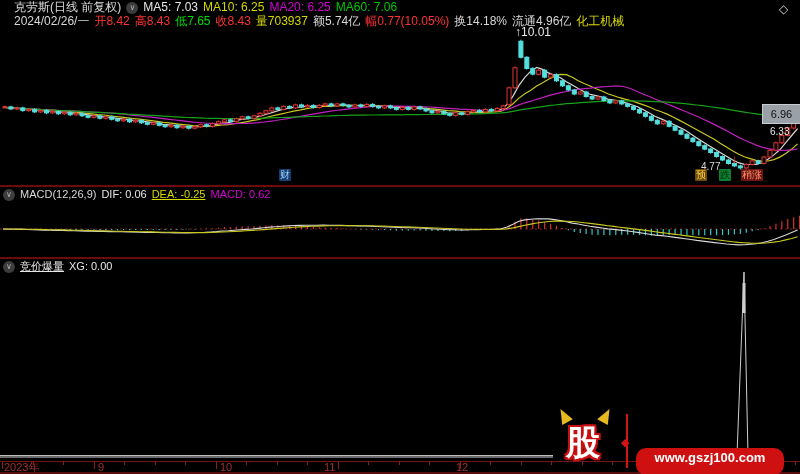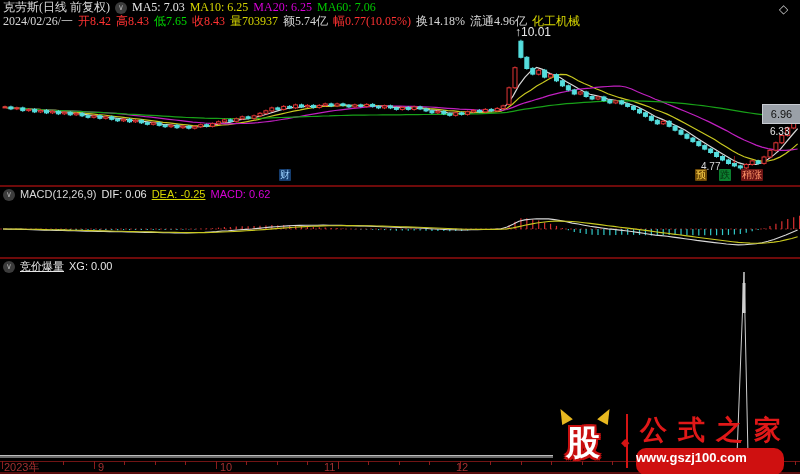--- a/index.html
+++ b/index.html
@@ -1,20 +1,20 @@
 <!DOCTYPE html>
 <html><head>
 <meta charset="utf-8">
 <style>
   html,body{margin:0;padding:0;background:#222;}
   #screen{position:relative;width:800px;height:474px;background:#000;overflow:hidden;
           font-family:"Liberation Sans",sans-serif;}
   #chartSvg{position:absolute;left:0;top:0;z-index:1;}
   .hdr{position:absolute;left:0;top:0;width:800px;z-index:3;}
-  .tline{height:14px;line-height:14px;font-size:12px;white-space:nowrap;padding-left:3px;font-family:Liberation Serif, serif;}
+  .tline{height:14px;line-height:14px;font-size:12px;white-space:nowrap;padding-left:14px;}
   .tok{margin-right:5px;}
   .chip{display:inline-block;width:12px;height:12px;border-radius:50%;background:#3c3c3c;
         color:#b0b0b0;font-size:8px;line-height:11px;text-align:center;vertical-align:1px;margin-right:5px;}
   .sep{position:absolute;left:0;width:800px;height:2px;background:#6e0a0a;z-index:2;}
   .phdr{position:absolute;left:0;width:800px;height:13px;line-height:13px;font-size:11px;
         white-space:nowrap;padding-left:3px;z-index:3;}
   .flag{position:absolute;z-index:3;font-size:10px;line-height:12px;padding:0 1px;
         border-radius:1px;font-family:"Liberation Sans",sans-serif;}
   .ann{position:absolute;z-index:3;white-space:nowrap;font-family:"Liberation Sans",sans-serif;}
   .pricetag{position:absolute;left:762px;top:104px;width:37px;height:18px;z-index:3;
@@ -36,21 +36,21 @@
   .horn{position:absolute;width:0;height:0;border-left:6px solid transparent;
         border-right:6px solid transparent;border-bottom:15px solid #e8b820;top:-6px;}
   .hornL{left:-2px;transform:rotate(-28deg);}
   .hornR{left:40px;transform:rotate(28deg);}
   .wmdiv{position:absolute;left:78px;top:14px;width:2px;height:54px;background:#d41414;}
   .wmdiamond{position:absolute;left:73px;top:36px;color:#d41414;font-size:11px;}
   .wmtitle{position:absolute;left:92px;top:12px;font-size:27px;font-weight:bold;color:#e01818;
         letter-spacing:11px;white-space:nowrap;font-family:"Liberation Serif",serif;}
   .wmpill{position:absolute;left:88px;top:48px;width:148px;height:27px;background:#cf1010;
         border-radius:10px;color:#ffffff;font-size:13px;font-weight:bold;line-height:19px;
-        }
+        text-align:center;}
 </style>
 </head>
 <body>
 
 <div id="screen">
   <svg id="chartSvg" width="800" height="474">
       <polyline points="3,106.9 8.93,107.9 14.86,107.9 20.79,108.6 26.72,108.7 32.65,109.7 38.58,110.0 44.51,111.0 50.44,111.1 56.37,112.0 62.3,112.1 68.22999999999999,113.0 74.16,113.1 80.09,114.0 86.02,114.7 91.94999999999999,115.4 97.88,116.1 103.81,116.8 109.74,117.5 115.66999999999999,118.2 121.6,118.9 127.53,119.6 133.45999999999998,120.3 139.39,121.0 145.32,121.7 151.25,122.4 157.18,123.0 163.10999999999999,124.3 169.04,124.8 174.97,125.5 180.89999999999998,126.2 186.82999999999998,126.8 192.76,126.8 198.69,126.7 204.62,126.4 210.54999999999998,125.9 216.48,124.6 222.41,123.2 228.33999999999997,122.6 234.26999999999998,121.1 240.2,119.7 246.13,119.0 252.06,118.2 257.99,116.6 263.91999999999996,115.0 269.84999999999997,113.2 275.78,111.4 281.71,109.6 287.64,108.5 293.57,107.3 299.5,107.1 305.43,106.3 311.36,106.5 317.28999999999996,106.0 323.21999999999997,105.8 329.15,105.6 335.08,105.3 341.01,104.9 346.94,105.2 352.87,105.4 358.79999999999995,105.5 364.72999999999996,105.6 370.65999999999997,105.8 376.59,106.0 382.52,106.2 388.45,106.5 394.38,107.5 400.31,107.7 406.24,108.0 412.16999999999996,108.2 418.09999999999997,108.4 424.03,108.7 429.96,109.8 435.89,110.2 441.82,111.5 447.75,112.8 453.67999999999995,113.2 459.60999999999996,113.5 465.53999999999996,113.6 471.46999999999997,112.9 477.4,112.2 483.33,111.5 489.26,110.8 495.19,110.2 501.12,109.3 507.04999999999995,104.4 512.98,96.1 518.91,85.4 524.8399999999999,77.4 530.77,71.1 536.6999999999999,67.5 542.63,69.4 548.56,72.9 554.49,75.4 560.42,77.7 566.35,81.7 572.28,85.1 578.2099999999999,88.5 584.14,91.7 590.0699999999999,94.3 596,95.7 601.93,97.0 607.86,99.1 613.79,100.0 619.72,101.0 625.65,102.9 631.5799999999999,104.7 637.51,106.7 643.4399999999999,109.8 649.37,113.0 655.3,116.5 661.23,118.9 667.16,121.6 673.0899999999999,124.3 679.02,127.1 684.9499999999999,130.0 690.88,134.1 696.81,137.9 702.74,141.7 708.67,145.4 714.5999999999999,149.0 720.53,152.7 726.4599999999999,156.3 732.39,159.7 738.3199999999999,162.7 744.25,164.3 750.18,164.5 756.11,164.5 762.04,162.7 767.9699999999999,159.2 773.9,154.9 779.8299999999999,149.8 785.76,142.7 791.6899999999999,135.5 797.62,128.6 " fill="none" stroke="#d8d8d8" stroke-width="1.2"></polyline>
       <polyline points="3,106.9 8.93,107.9 14.86,107.9 20.79,108.6 26.72,108.7 32.65,109.2 38.58,109.4 44.51,109.8 50.44,110.0 56.37,110.4 62.3,110.9 68.22999999999999,111.5 74.16,112.1 80.09,112.6 86.02,113.4 91.94999999999999,113.8 97.88,114.6 103.81,115.0 109.74,115.8 115.66999999999999,116.5 121.6,117.1 127.53,117.8 133.45999999999998,118.5 139.39,119.2 145.32,119.9 151.25,120.6 157.18,121.3 163.10999999999999,122.3 169.04,122.9 174.97,123.6 180.89999999999998,124.3 186.82999999999998,124.9 192.76,125.6 198.69,125.8 204.62,126.0 210.54999999999998,126.1 216.48,125.7 222.41,125.0 228.33999999999997,124.6 234.26999999999998,123.7 240.2,122.8 246.13,121.8 252.06,120.7 257.99,119.6 263.91999999999996,118.0 269.84999999999997,116.5 275.78,115.2 281.71,113.9 287.64,112.5 293.57,111.1 299.5,110.2 305.43,108.9 311.36,108.0 317.28999999999996,107.2 323.21999999999997,106.5 329.15,106.3 335.08,105.8 341.01,105.7 346.94,105.6 352.87,105.6 358.79999999999995,105.5 364.72999999999996,105.4 370.65999999999997,105.3 376.59,105.6 382.52,105.8 388.45,106.0 394.38,106.5 400.31,106.7 406.24,107.0 412.16999999999996,107.2 418.09999999999997,107.4 424.03,108.1 429.96,108.7 435.89,109.1 441.82,109.9 447.75,110.6 453.67999999999995,110.9 459.60999999999996,111.6 465.53999999999996,111.9 471.46999999999997,112.2 477.4,112.5 483.33,112.4 489.26,112.2 495.19,111.9 501.12,111.1 507.04999999999995,108.3 512.98,103.8 518.91,98.1 524.8399999999999,93.8 530.77,90.2 536.6999999999999,86.0 542.63,82.8 548.56,79.2 554.49,76.4 560.42,74.4 566.35,74.6 572.28,77.2 578.2099999999999,80.7 584.14,83.5 590.0699999999999,86.0 596,88.7 601.93,91.0 607.86,93.8 613.79,95.8 619.72,97.7 625.65,99.3 631.5799999999999,100.8 637.51,102.9 643.4399999999999,104.9 649.37,107.0 655.3,109.7 661.23,111.8 667.16,114.1 673.0899999999999,117.0 679.02,120.1 684.9499999999999,123.2 690.88,126.5 696.81,129.7 702.74,133.0 708.67,136.2 714.5999999999999,139.5 720.53,143.4 726.4599999999999,147.1 732.39,150.7 738.3199999999999,154.0 744.25,156.7 750.18,158.6 756.11,160.4 762.04,161.2 767.9699999999999,161.0 773.9,159.6 779.8299999999999,157.1 785.76,153.6 791.6899999999999,149.1 797.62,143.9 " fill="none" stroke="#c8c820" stroke-width="1.2"></polyline>
       <polyline points="3,106.9 8.93,107.9 14.86,107.9 20.79,108.6 26.72,108.7 32.65,109.2 38.58,109.4 44.51,109.8 50.44,110.0 56.37,110.4 62.3,110.6 68.22999999999999,110.9 74.16,111.1 80.09,111.4 86.02,111.8 91.94999999999999,112.1 97.88,112.4 103.81,112.7 109.74,113.0 115.66999999999999,113.4 121.6,114.0 127.53,114.7 133.45999999999998,115.3 139.39,115.9 145.32,116.7 151.25,117.2 157.18,117.9 163.10999999999999,118.6 169.04,119.3 174.97,120.0 180.89999999999998,120.7 186.82999999999998,121.4 192.76,122.1 198.69,122.5 204.62,123.0 210.54999999999998,123.3 216.48,123.5 222.41,123.7 228.33999999999997,123.8 234.26999999999998,123.7 240.2,123.5 246.13,123.4 252.06,123.1 257.99,122.7 263.91999999999996,122.0 269.84999999999997,121.3 275.78,120.5 281.71,119.5 287.64,118.6 293.57,117.4 299.5,116.5 305.43,115.3 311.36,114.4 317.28999999999996,113.4 323.21999999999997,112.3 329.15,111.4 335.08,110.5 341.01,109.8 346.94,109.1 352.87,108.4 358.79999999999995,107.8 364.72999999999996,107.2 370.65999999999997,106.7 376.59,106.4 382.52,106.2 388.45,106.2 394.38,106.2 400.31,106.2 406.24,106.3 412.16999999999996,106.4 418.09999999999997,106.5 424.03,106.8 429.96,107.0 435.89,107.3 441.82,107.8 447.75,108.3 453.67999999999995,108.7 459.60999999999996,109.2 465.53999999999996,109.4 471.46999999999997,109.7 477.4,110.0 483.33,110.2 489.26,110.5 495.19,110.5 501.12,110.5 507.04999999999995,109.5 512.98,107.4 518.91,104.9 524.8399999999999,102.8 530.77,101.2 536.6999999999999,99.3 542.63,97.6 548.56,95.7 554.49,94.1 560.42,92.7 566.35,91.5 572.28,90.5 578.2099999999999,89.4 584.14,88.7 590.0699999999999,88.1 596,87.3 601.93,86.9 607.86,86.5 613.79,86.1 619.72,86.0 625.65,87.0 631.5799999999999,89.0 637.51,91.8 643.4399999999999,94.2 649.37,96.5 655.3,99.2 661.23,101.4 667.16,104.0 673.0899999999999,106.4 679.02,108.9 684.9499999999999,111.3 690.88,113.7 696.81,116.3 702.74,119.0 708.67,121.6 714.5999999999999,124.6 720.53,127.6 726.4599999999999,130.6 732.39,133.9 738.3199999999999,137.1 744.25,140.0 750.18,142.5 756.11,145.1 762.04,147.1 767.9699999999999,148.6 773.9,149.6 779.8299999999999,150.3 785.76,150.4 791.6899999999999,149.9 797.62,149.0 " fill="none" stroke="#c020c0" stroke-width="1.2"></polyline>
       <polyline points="3,106.9 8.93,107.9 14.86,107.9 20.79,108.6 26.72,108.7 32.65,109.2 38.58,109.4 44.51,109.8 50.44,110.0 56.37,110.4 62.3,110.6 68.22999999999999,110.9 74.16,111.1 80.09,111.4 86.02,111.8 91.94999999999999,112.1 97.88,112.4 103.81,112.7 109.74,113.0 115.66999999999999,113.4 121.6,113.7 127.53,114.1 133.45999999999998,114.3 139.39,114.7 145.32,115.1 151.25,115.4 157.18,115.7 163.10999999999999,116.1 169.04,116.4 174.97,116.8 180.89999999999998,117.1 186.82999999999998,117.5 192.76,117.7 198.69,117.9 204.62,118.2 210.54999999999998,118.3 216.48,118.4 222.41,118.5 228.33999999999997,118.5 234.26999999999998,118.5 240.2,118.5 246.13,118.5 252.06,118.4 257.99,118.3 263.91999999999996,118.2 269.84999999999997,117.9 275.78,117.7 281.71,117.5 287.64,117.3 293.57,117.1 299.5,116.9 305.43,116.6 311.36,116.5 317.28999999999996,116.3 323.21999999999997,116.0 329.15,115.9 335.08,115.6 341.01,115.5 346.94,115.3 352.87,115.2 358.79999999999995,115.1 364.72999999999996,115.1 370.65999999999997,115.0 376.59,115.0 382.52,114.9 388.45,114.9 394.38,114.9 400.31,114.8 406.24,114.7 412.16999999999996,114.6 418.09999999999997,114.6 424.03,114.5 429.96,114.5 435.89,114.4 441.82,114.4 447.75,114.3 453.67999999999995,114.3 459.60999999999996,114.2 465.53999999999996,114.1 471.46999999999997,113.9 477.4,113.8 483.33,113.6 489.26,113.4 495.19,113.2 501.12,112.9 507.04999999999995,112.3 512.98,111.3 518.91,110.2 524.8399999999999,109.2 530.77,108.3 536.6999999999999,107.4 542.63,106.6 548.56,105.7 554.49,105.0 560.42,104.3 566.35,103.7 572.28,103.3 578.2099999999999,102.8 584.14,102.4 590.0699999999999,102.1 596,101.7 601.93,101.4 607.86,101.2 613.79,101.0 619.72,100.9 625.65,100.9 631.5799999999999,100.9 637.51,101.0 643.4399999999999,101.1 649.37,101.4 655.3,101.6 661.23,101.9 667.16,102.2 673.0899999999999,102.6 679.02,103.1 684.9499999999999,103.7 690.88,104.3 696.81,105.0 702.74,105.7 708.67,106.5 714.5999999999999,107.3 720.53,108.2 726.4599999999999,109.2 732.39,110.2 738.3199999999999,111.2 744.25,112.1 750.18,113.0 756.11,113.9 762.04,114.7 767.9699999999999,115.4 773.9,116.0 779.8299999999999,116.4 785.76,116.7 791.6899999999999,116.8 797.62,116.9 " fill="none" stroke="#18a018" stroke-width="1.2"></polyline>
@@ -527,21 +527,20 @@
   <div class="botline"></div>
 
   <div class="wm">
     <div class="wmlogo">
       <div class="horn hornL"></div>
       <div class="horn hornR"></div>
       <div class="wmchar">股</div>
     </div>
     <div class="wmdiv"></div>
     <div class="wmdiamond">◆</div>
-    <div class="wmtitle">公式之家</div>
     <div class="wmpill">www.gszj100.com</div>
   </div>
 <div class="ann" style="left: 515px; top: 25px; color: rgb(232, 232, 232); font-size: 12px;">↑10.01</div>
     <div class="ann" style="left: 701px; top: 161px; color: rgb(216, 216, 216); font-size: 10px;">4.77</div>
     <div class="ann" style="left: 770px; top: 126px; color: rgb(232, 232, 232); font-size: 10px;">6.33</div>
     <div class="ann" style="left: 731px; top: 152px; color: rgb(255, 42, 42); font-size: 12px;">↓</div>
     <div class="ann" style="left: 779px; top: 2px; color: rgb(200, 200, 200); font-size: 12px;">◇</div>
     <div class="flag" style="left: 279px; top: 169px; background: rgb(20, 60, 110); color: rgb(156, 210, 255);">财</div>
     <div class="flag" style="left: 695px; top: 169px; background: rgb(110, 74, 6); color: rgb(255, 210, 74);">预</div>
     <div class="flag" style="left: 719px; top: 169px; background: rgb(12, 128, 48); color: rgb(6, 48, 15);">跌</div>

